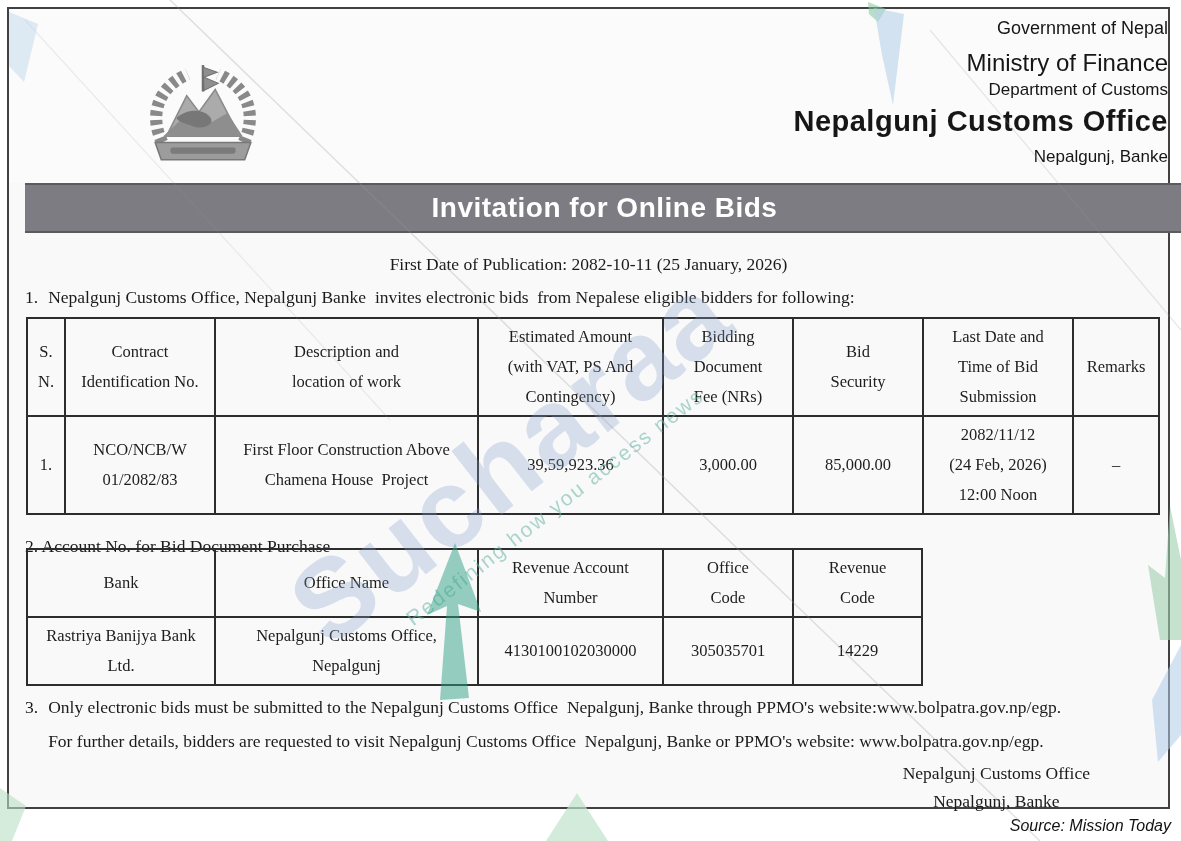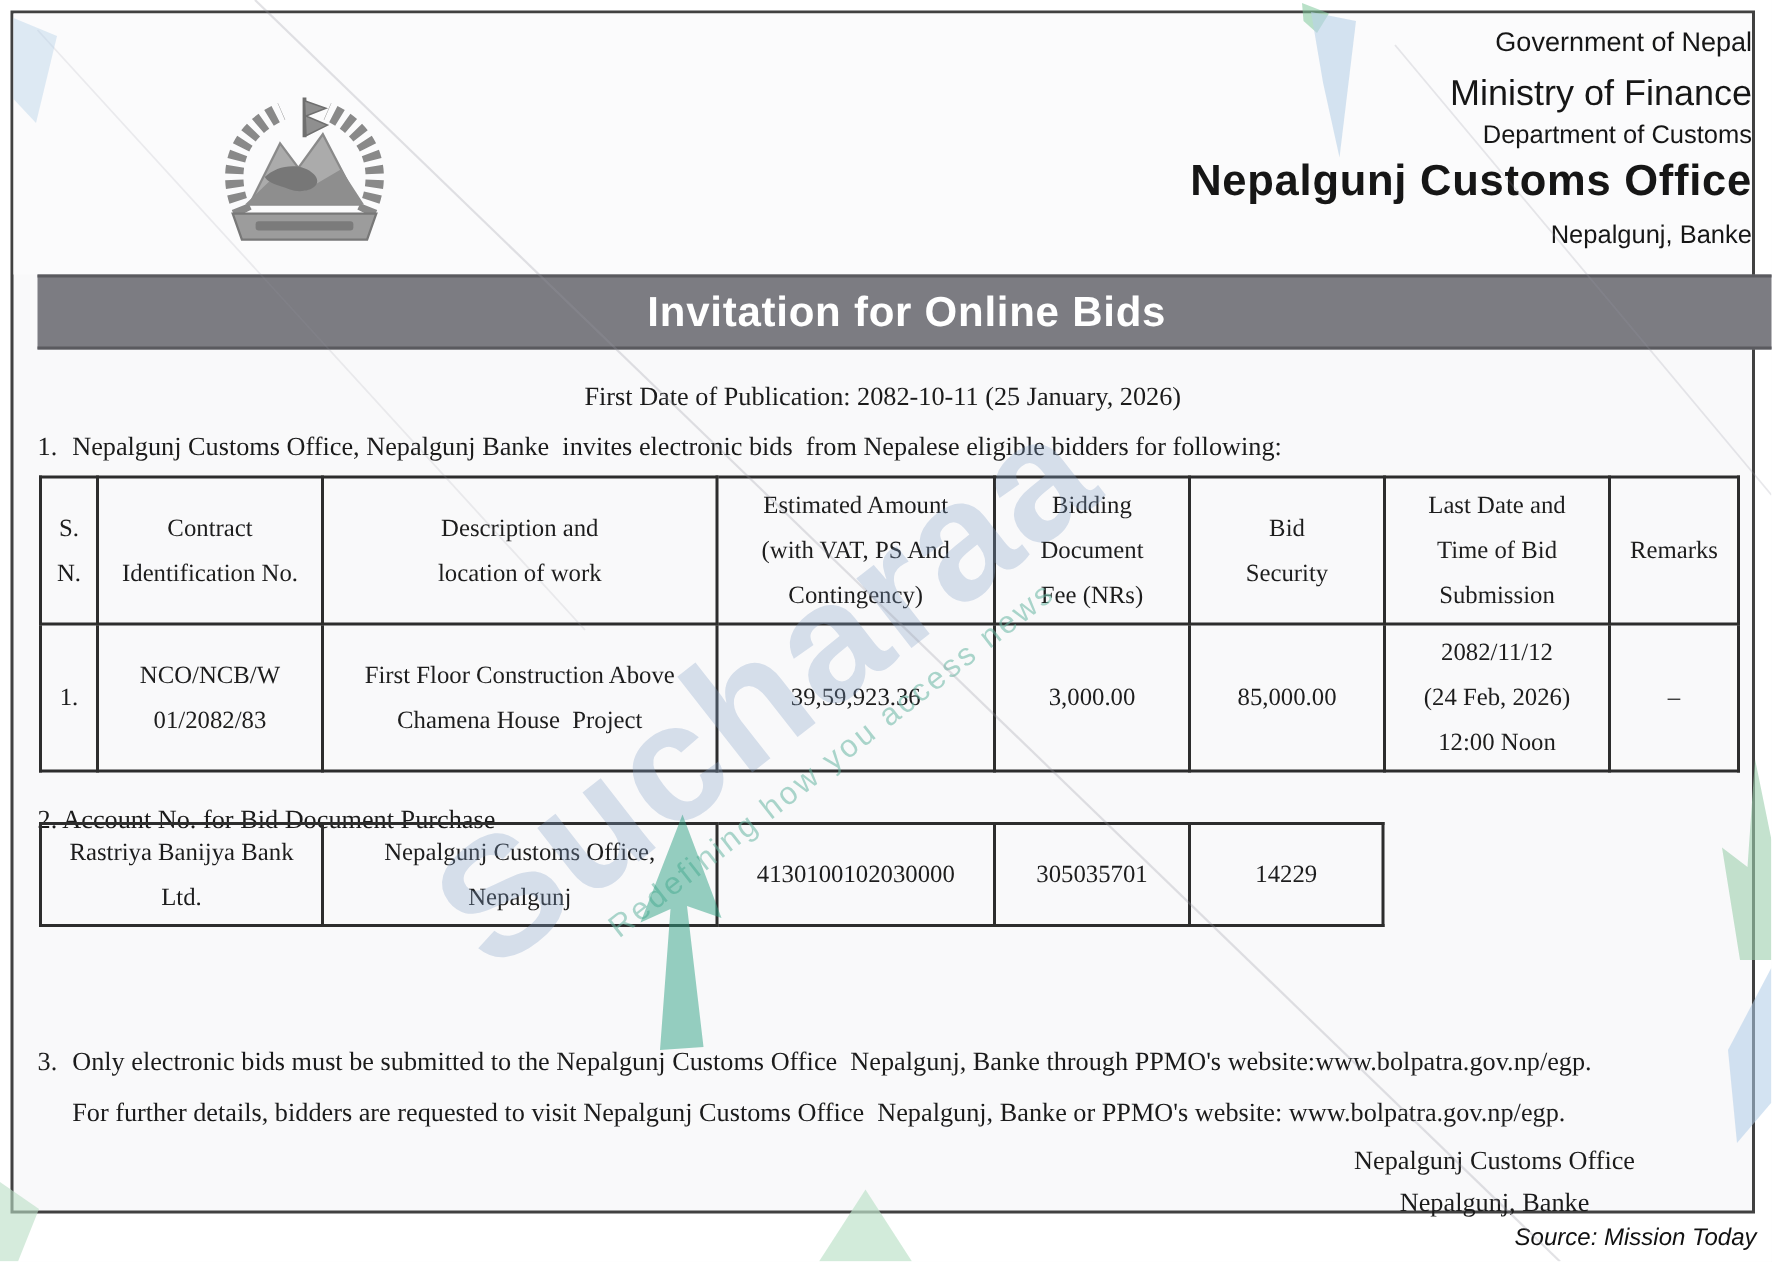--- a/index.html
+++ b/index.html
@@ -166,20 +166,30 @@
 
     <table class="acct-table">
       <colgroup>
         <col style="width:188px">
           <col style="width:263px">
           <col style="width:185px">
         <col style="width:130px">
           <col style="width:129px">
       </colgroup>
       <tbody>
+          <tr class="hrow">
+        <th>Bank</th>
+        <th>Office Name</th>
+        <th>Revenue Account
+Number</th>
+        <th>Office
+Code</th>
+        <th>Revenue
+Code</th>
+      </tr>
       <tr class="drow">
         <td>Rastriya Banijya Bank
 Ltd.</td>
         <td>Nepalgunj Customs Office,
 Nepalgunj</td>
         <td>4130100102030000</td>
         <td>305035701</td>
         <td>14229</td>
       </tr>
     </tbody>

